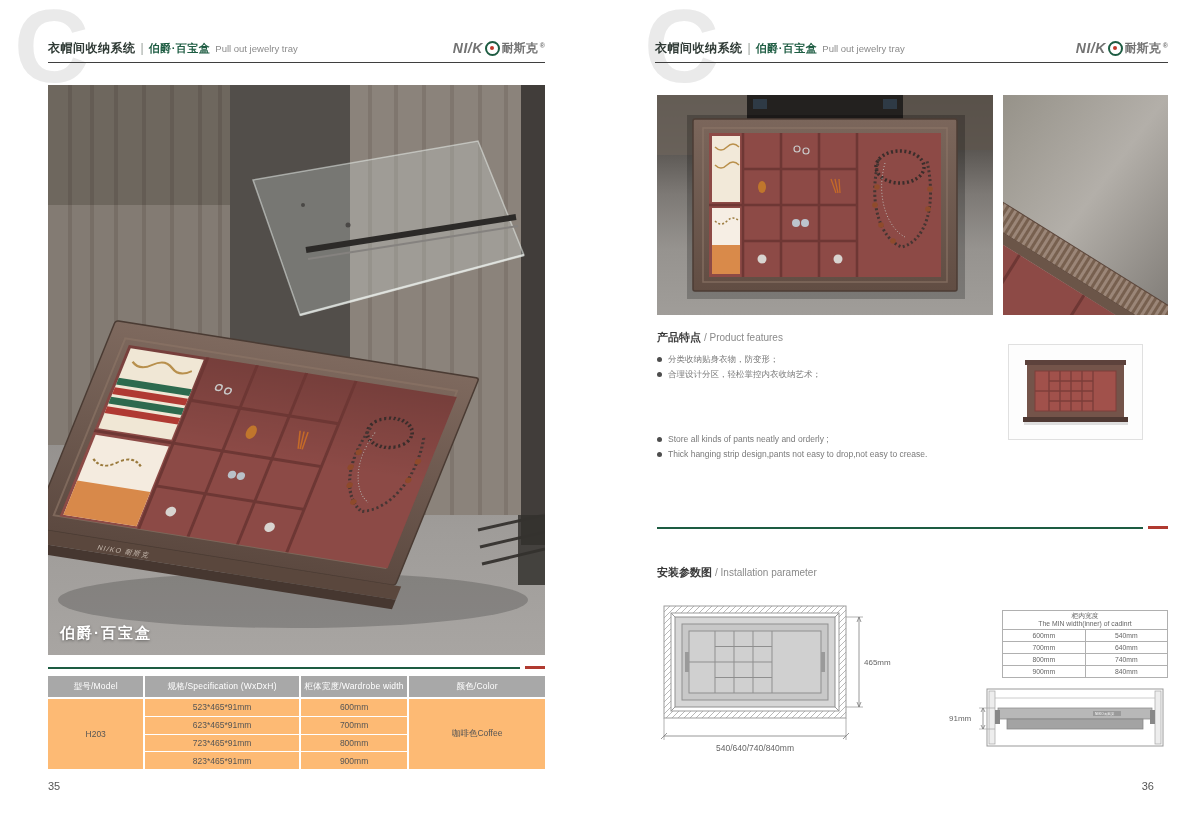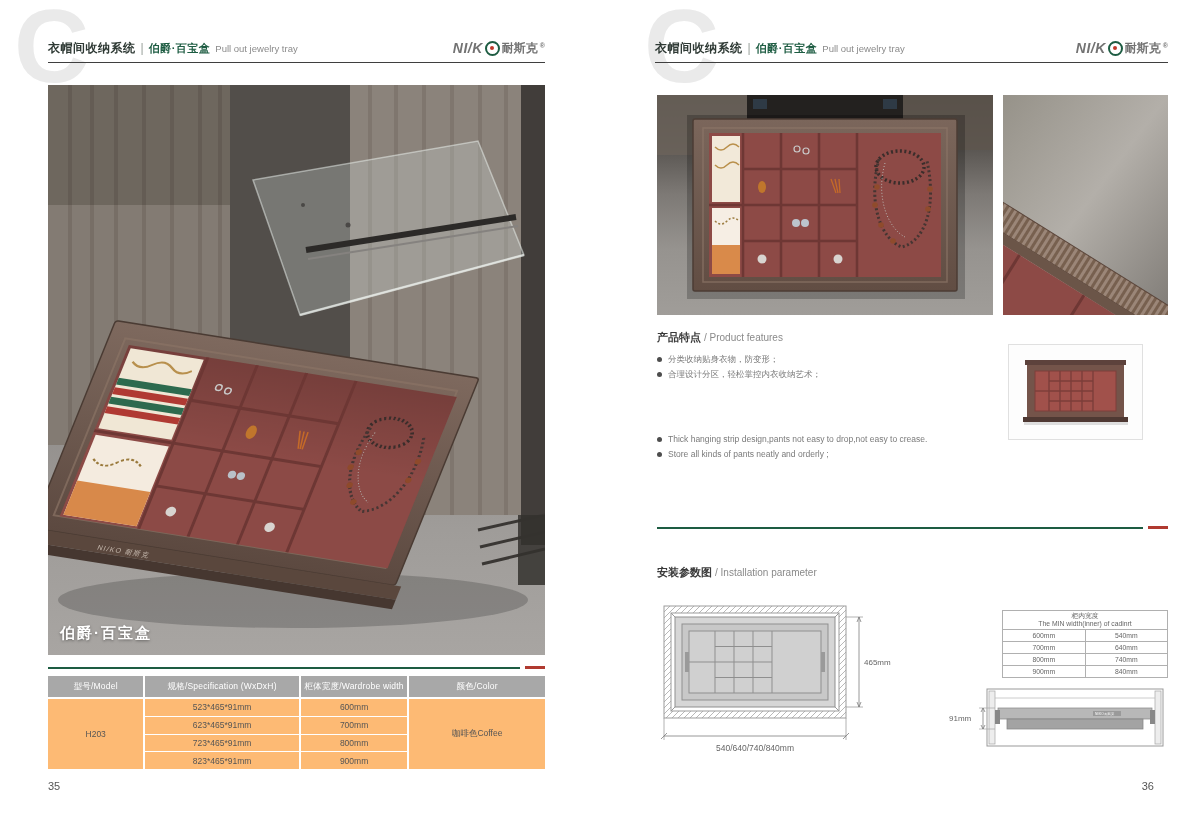--- a/index.html
+++ b/index.html
@@ -378,25 +378,25 @@
         <path d="M39,25 V65 M50,25 V65 M61,25 V65 M72,25 V65 M83,25 V65"></path>
         <path d="M25,45 H39"></path>
         <path d="M39,35 H83 M39,45 H83 M39,55 H83"></path>
       </g>
     </svg>
   </div>
 
   <ul class="bullets" style="top:432px;">
     <li>
         <span class="dot"></span>
-        <span>Thick hanging strip design,pants not easy to drop,not easy to crease.</span>
+        <span>Store all kinds of pants neatly and orderly ;</span>
       </li>
     <li>
         <span class="dot"></span>
-        <span>Store all kinds of pants neatly and orderly ;</span>
+        <span>Thick hanging strip design,pants not easy to drop,not easy to crease.</span>
       </li>
   </ul>
 
   <div class="accent-line">
     <div class="green"></div>
     <div class="red"></div>
   </div>
 
   <div class="sec-title" style="top:542px;margin-top:23px;">
     <span>安装参数图</span><span class="en">/ Installation parameter</span>

